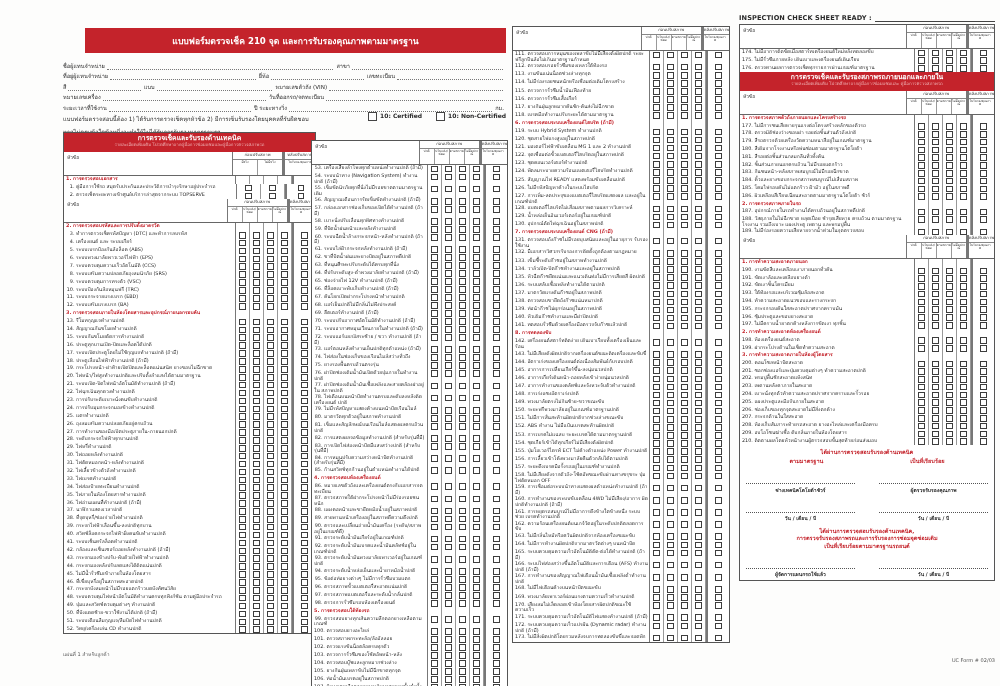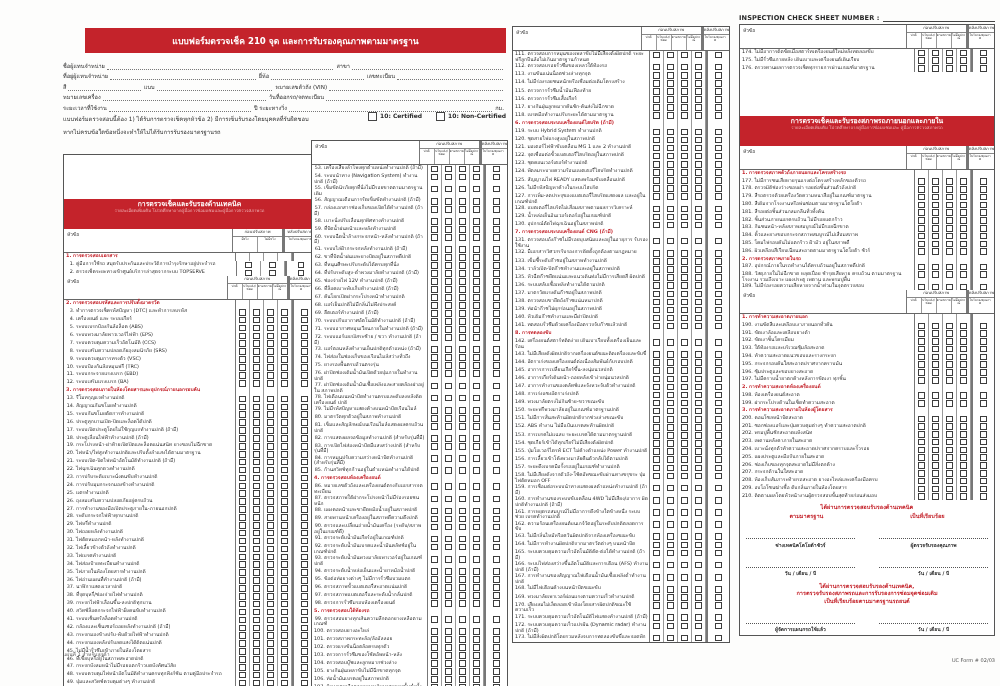--- a/index.html
+++ b/index.html
@@ -10,21 +10,21 @@
   .fields{margin-top:6px;font-size:5.6px;line-height:1;}
   .f-row{display:flex;align-items:flex-end;height:10.5px;}
   .f-lbl{white-space:nowrap;padding-right:2px;}
   .f-line{flex:1;border-bottom:1px dotted #777;height:7px;margin-right:3px;}
   .note{font-size:5.8px;margin-top:2.5px;white-space:nowrap;}
   .cert-row{position:absolute;right:0;top:84px;display:flex;gap:14px;font-size:6px;font-weight:bold;}
   .cert-box{width:7px;height:7px;border:1px solid #444;background:#fff;margin-right:3px;display:inline-block;vertical-align:middle;}
   
   .col{position:absolute;box-sizing:border-box;}
   .tbl{border:1px solid #555;background:#fff;box-sizing:border-box;}
-  .banner{background:#c4232b;text-align:center;padding:2px 1px 15px;margin-top:44px;}
+  .banner{background:#c4232b;text-align:center;padding:2px 1px 4px;}
   .b-title{color:#fff;font-weight:bold;font-size:6.8px;line-height:1.15;}
   .b-sub{color:#f0b9bc;font-size:4.4px;line-height:1.1;margin-top:0.5px;}
   .thead{display:flex;border-bottom:1px solid #666;align-items:stretch;}
   .h-topic{flex:1;font-size:4.8px;padding:1px 0 0 3px;border-right:1px solid #777;}
   .h-grp{display:flex;flex-direction:column;border-right:1px solid #777;}
   .h-cap{font-size:4.2px;text-align:center;border-bottom:1px solid #888;height:6.5px;line-height:6.5px;white-space:nowrap;overflow:hidden;}
   .h-subs{display:flex;flex:1;}
   .h-sub{font-size:3.2px;line-height:1.05;text-align:center;border-right:0.5px solid #999;padding:1px 0;height:13px;overflow:hidden;word-break:break-all;}
   .h-sub:last-child{border-right:none;}
   .h-grp.aft{border-left:2px solid #777;border-right:none;}
@@ -99,21 +99,21 @@
       </div>
     <div class="note">แบบฟอร์มตรวจสอบนี้ต้อง    1)   ได้รับการตรวจเช็คทุกหัวข้อ        2)   มีการเซ็นรับรองโดยบุคคลที่รับผิดชอบ</div>
     <div class="note">หากไม่ครบข้อใดข้อหนึ่งจะทำให้ไม่ได้รับการรับรองมาตรฐานรถ</div>
     <div class="cert-row">
       <span><span class="cert-box"></span><span>10: Certified</span></span>
       <span><span class="cert-box"></span><span>10: Non-Certified</span></span>
     </div>
   </div>
 
   <div id="colsMount">
-      <div class="col" style="left: 63px; top: 154px; width: 253px; --rh: 7.9px;">
+      <div class="col" style="left: 63px; top: 132px; width: 253px; --rh: 7.9px;">
         <div class="tbl">
           <div class="banner">
             <div class="b-title">การตรวจเช็คและรับรองด้านเทคนิค</div>
             <div class="b-sub">รายละเอียดเพิ่มเติม โปรดศึกษาจากคู่มือการซ่อมแซมและคู่มือการตรวจสภาพรถ</div>
           </div>
           <div class="thead">
             <div class="h-topic">หัวข้อ</div>
             <div class="h-grp">
               <div class="h-cap">ก่อนปรับสภาพ</div>
               <div class="h-subs">
@@ -3299,21 +3299,21 @@
               <span class="cb"></span>
             </div>
             <div class="bxc w-a aft">
               <span class="cb"></span>
             </div>
           </div>
         </div>
       </div>
       <div class="col" style="left: 739px; top: 14px; width: 256px; --rh: 7.6px;">
         <div class="insp">
-          <span>INSPECTION CHECK SHEET NUMBER :</span>
+          <span>INSPECTION CHECK SHEET READY :</span>
           <span class="insp-line"></span>
         </div>
         <div class="tbl">
           <div class="thead">
             <div class="h-topic">หัวข้อ</div>
             <div class="h-grp">
               <div class="h-cap">ก่อนปรับสภาพ</div>
               <div class="h-subs">
                 <div class="h-sub w-b">ปกติ</div>
                 <div class="h-sub w-b">ปรับแต่ง/ซ่อม</div>

